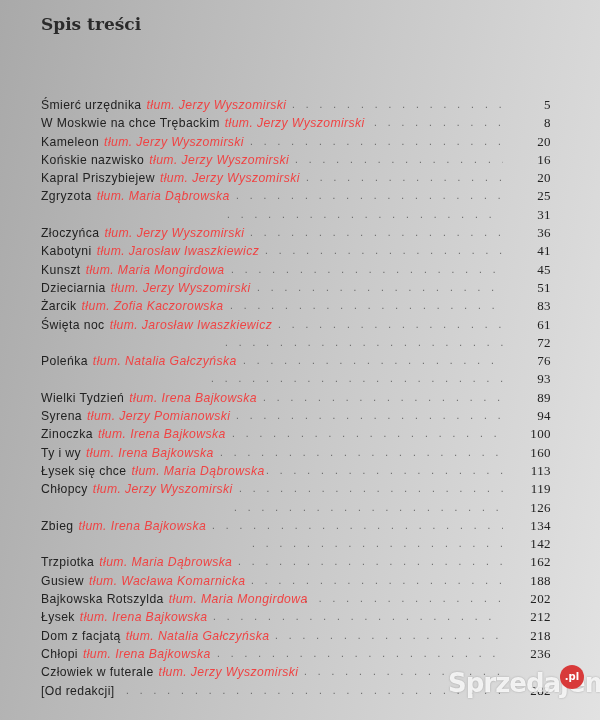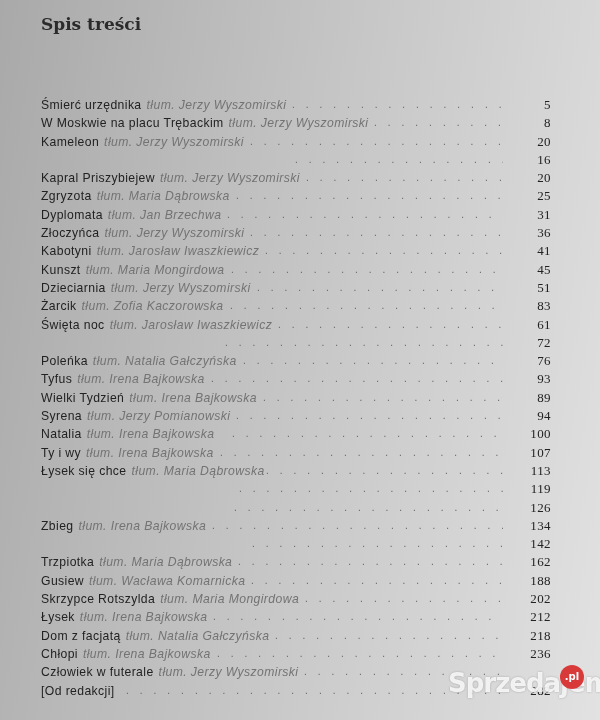--- a/index.html
+++ b/index.html
@@ -13,21 +13,21 @@
     position:absolute; left:41px; top:14px;
     font-family:"DejaVu Serif", serif; font-weight:bold; font-size:17px; color:#2b2b2b;
   }
   .toc { position:absolute; left:41px; top:96px; width:510px; }
   .row {
     position:relative; height:18.3px; line-height:18.3px;
     font-size:12.2px; white-space:nowrap; letter-spacing:0.4px;
   }
   .row .entry { position:absolute; left:0; top:0; background:transparent; }
   .row .t { color:#222; }
-  .row .tr { font-style:italic; color:#737373; margin-left:5px; }
+  .row .tr { font-style:italic; color:#ef4444; margin-left:5px; }
   .row .dots {
     position:absolute; left:0; right:48px; top:0;
     overflow:hidden; color:#666; letter-spacing:11px; text-align:right; font-size:10px;
   }
   .row .pg {
     position:absolute; right:0; top:0; width:40px; text-align:right;
     font-family:"Liberation Serif", serif; font-size:13px; color:#222;
   }
   .watermark {
     position:absolute; left:448px; top:668px;
@@ -47,45 +47,45 @@
 <div class="title">Spis treści</div>
 
 <div class="toc" id="toc">
     <div class="row">
       <span class="dots" style="left: 251px;">................................................................................</span>
       <span class="entry" style="background:inherit"><span class="t">Śmierć urzędnika</span><span class="tr">tłum. Jerzy Wyszomirski</span></span>
       <span class="pg">5</span>
     </div>
     <div class="row">
       <span class="dots" style="left: 333px;">................................................................................</span>
-      <span class="entry" style="background:inherit"><span class="t">W Moskwie na placu Trębackim</span><span class="tr">tłum. Jerzy Wyszomirski</span></span>
+      <span class="entry" style="background:inherit"><span class="t">W Moskwie na chce Trębackim</span><span class="tr">tłum. Jerzy Wyszomirski</span></span>
       <span class="pg">8</span>
     </div>
     <div class="row">
       <span class="dots" style="left: 209px;">................................................................................</span>
       <span class="entry" style="background:inherit"><span class="t">Kameleon</span><span class="tr">tłum. Jerzy Wyszomirski</span></span>
       <span class="pg">20</span>
     </div>
     <div class="row">
       <span class="dots" style="left: 254px;">................................................................................</span>
+      <span class="entry" style="background:inherit"><span class="t">Końskie nazwisko</span><span class="tr">tłum. Jerzy Wyszomirski</span></span>
       <span class="pg">16</span>
     </div>
     <div class="row">
       <span class="dots" style="left: 265px;">................................................................................</span>
       <span class="entry" style="background:inherit"><span class="t">Kapral Priszybiejew</span><span class="tr">tłum. Jerzy Wyszomirski</span></span>
       <span class="pg">20</span>
     </div>
     <div class="row">
       <span class="dots" style="left: 195px;">................................................................................</span>
       <span class="entry" style="background:inherit"><span class="t">Zgryzota</span><span class="tr">tłum. Maria Dąbrowska</span></span>
       <span class="pg">25</span>
     </div>
     <div class="row">
       <span class="dots" style="left: 186px;">................................................................................</span>
-      <span class="entry" style="background:inherit"><span class="t">Dyplomata</span><span class="tr">tłum. Jan Brzechwa</span></span>
       <span class="pg">31</span>
     </div>
     <div class="row">
       <span class="dots" style="left: 209px;">................................................................................</span>
       <span class="entry" style="background:inherit"><span class="t">Złoczyńca</span><span class="tr">tłum. Jerzy Wyszomirski</span></span>
       <span class="pg">36</span>
     </div>
     <div class="row">
       <span class="dots" style="left: 224px;">................................................................................</span>
       <span class="entry" style="background:inherit"><span class="t">Kabotyni</span><span class="tr">tłum. Jarosław Iwaszkiewicz</span></span>
@@ -115,50 +115,50 @@
       <span class="dots" style="left: 184px;">................................................................................</span>
       <span class="pg">72</span>
     </div>
     <div class="row">
       <span class="dots" style="left: 202px;">................................................................................</span>
       <span class="entry" style="background:inherit"><span class="t">Poleńka</span><span class="tr">tłum. Natalia Gałczyńska</span></span>
       <span class="pg">76</span>
     </div>
     <div class="row">
       <span class="dots" style="left: 170px;">................................................................................</span>
-      <span class="entry" style="background:inherit"><span class="t">Tyfus</span><span class="tr">tłum. Irena Bajkowska</span></span>
       <span class="pg">93</span>
     </div>
     <div class="row">
       <span class="dots" style="left: 222px;">................................................................................</span>
       <span class="entry" style="background:inherit"><span class="t">Wielki Tydzień</span><span class="tr">tłum. Irena Bajkowska</span></span>
       <span class="pg">89</span>
     </div>
     <div class="row">
       <span class="dots" style="left: 195px;">................................................................................</span>
       <span class="entry" style="background:inherit"><span class="t">Syrena</span><span class="tr">tłum. Jerzy Pomianowski</span></span>
       <span class="pg">94</span>
     </div>
     <div class="row">
       <span class="dots" style="left: 191px;">................................................................................</span>
-      <span class="entry" style="background:inherit"><span class="t">Natalia</span><span class="tr">tłum. Irena Bajkowska</span></span>
+      <span class="entry" style="background:inherit"><span class="t">Zinoczka</span><span class="tr">tłum. Irena Bajkowska</span></span>
       <span class="pg">100</span>
     </div>
     <div class="row">
       <span class="dots" style="left: 179px;">................................................................................</span>
       <span class="entry" style="background:inherit"><span class="t">Ty i wy</span><span class="tr">tłum. Irena Bajkowska</span></span>
-      <span class="pg">107</span>
+      <span class="pg">160</span>
     </div>
     <div class="row">
       <span class="dots" style="left: 225px;">................................................................................</span>
       <span class="entry" style="background:inherit"><span class="t">Łysek się chce</span><span class="tr">tłum. Maria Dąbrowska</span></span>
       <span class="pg">113</span>
     </div>
     <div class="row">
       <span class="dots" style="left: 198px;">................................................................................</span>
+      <span class="entry" style="background:inherit"><span class="t">Chłopcy</span><span class="tr">tłum. Jerzy Wyszomirski</span></span>
       <span class="pg">119</span>
     </div>
     <div class="row">
       <span class="dots" style="left: 193px;">................................................................................</span>
       <span class="pg">126</span>
     </div>
     <div class="row">
       <span class="dots" style="left: 171px;">................................................................................</span>
       <span class="entry" style="background:inherit"><span class="t">Zbieg</span><span class="tr">tłum. Irena Bajkowska</span></span>
       <span class="pg">134</span>
@@ -172,21 +172,21 @@
       <span class="entry" style="background:inherit"><span class="t">Trzpiotka</span><span class="tr">tłum. Maria Dąbrowska</span></span>
       <span class="pg">162</span>
     </div>
     <div class="row">
       <span class="dots" style="left: 210px;">................................................................................</span>
       <span class="entry" style="background:inherit"><span class="t">Gusiew</span><span class="tr">tłum. Wacława Komarnicka</span></span>
       <span class="pg">188</span>
     </div>
     <div class="row">
       <span class="dots" style="left: 264px;">................................................................................</span>
-      <span class="entry" style="background:inherit"><span class="t">Skrzypce Rotszylda</span><span class="tr">tłum. Maria Mongirdowa</span></span>
+      <span class="entry" style="background:inherit"><span class="t">Bajkowska Rotszylda</span><span class="tr">tłum. Maria Mongirdowa</span></span>
       <span class="pg">202</span>
     </div>
     <div class="row">
       <span class="dots" style="left: 172px;">................................................................................</span>
       <span class="entry" style="background:inherit"><span class="t">Łysek</span><span class="tr">tłum. Irena Bajkowska</span></span>
       <span class="pg">212</span>
     </div>
     <div class="row">
       <span class="dots" style="left: 234px;">................................................................................</span>
       <span class="entry" style="background:inherit"><span class="t">Dom z facjatą</span><span class="tr">tłum. Natalia Gałczyńska</span></span>

